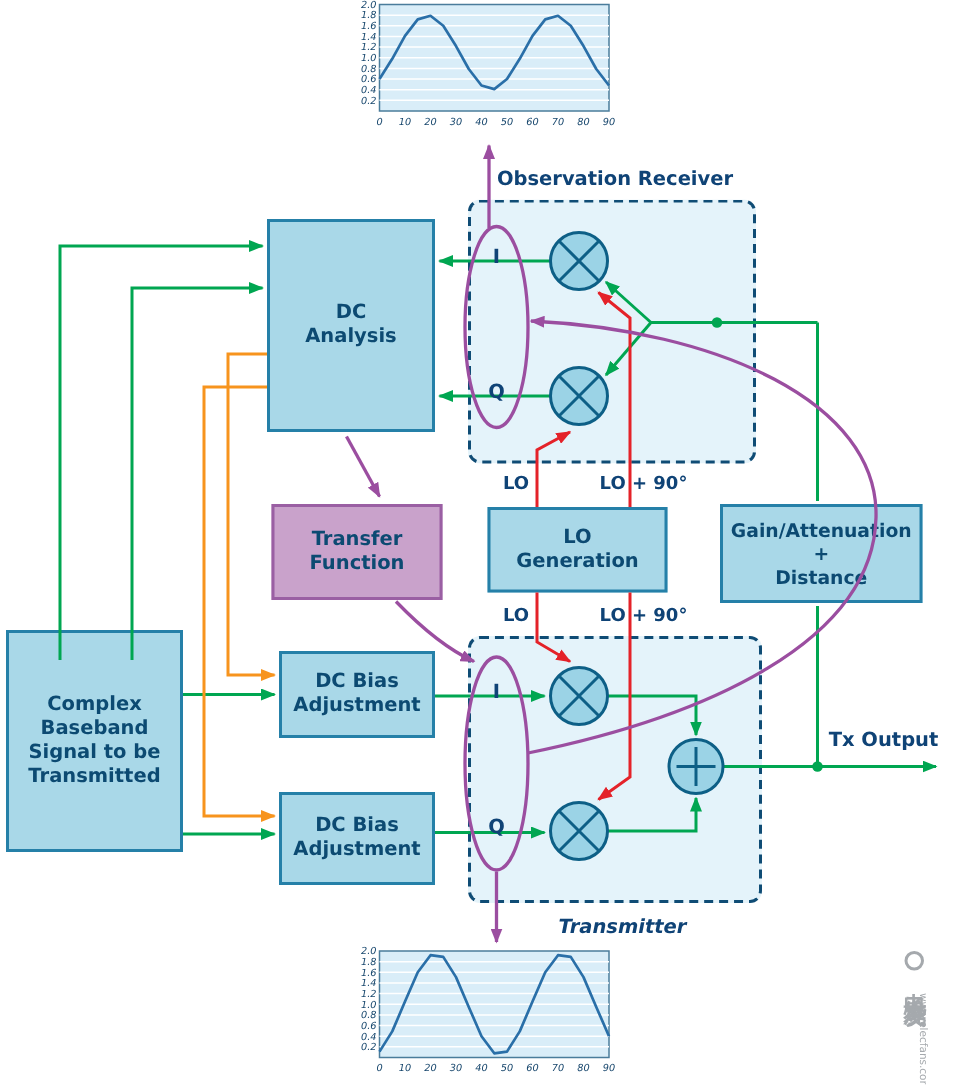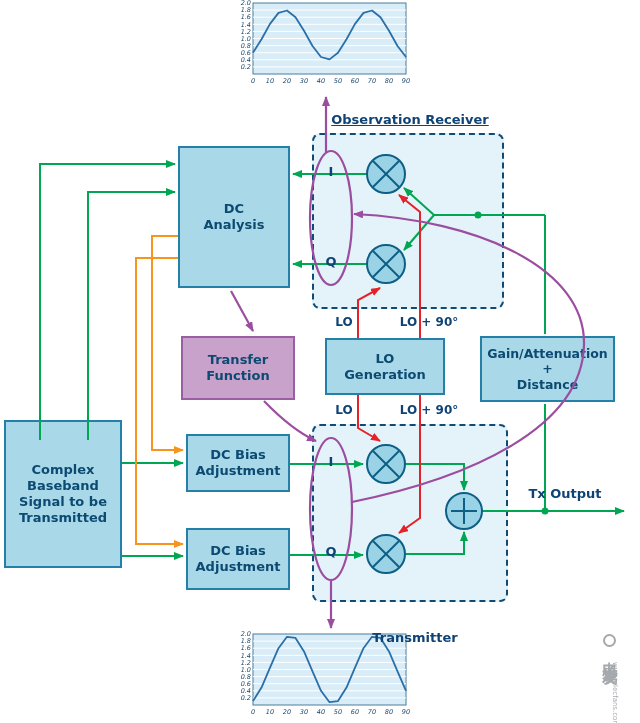--- a/index.html
+++ b/index.html
@@ -18,23 +18,23 @@
   .box-tx{left:312px;top:424px;width:196px;height:178px;}
   
   .b-dc{left:178px;top:146px;width:112px;height:142px;}
   .b-tf{left:181px;top:336px;width:114px;height:64px;background:#c9a2cb;border-color:#9a5fa3;}
   .b-lo{left:325px;top:338px;width:120px;height:57px;}
   .b-gain{left:480px;top:336px;width:135px;height:66px;font-size:12.5px;}
   .b-bias1{left:186px;top:434px;width:104px;height:58px;}
   .b-bias2{left:186px;top:528px;width:104px;height:62px;}
   .b-cplx{left:4px;top:420px;width:118px;height:148px;}
   
-  .t-obs{left:312px;top:112px;width:196px;text-decoration:underline;}
-  .t-tx{left:335px;top:630px;width:160px;}
-  .t-txout{left:522px;top:486px;width:86px;}
+  .t-obs{left:312px;top:112px;width:196px;}
+  .t-tx{left:335px;top:611px;width:160px;font-style:italic;}
+  .t-txout{left:546px;top:486px;width:86px;}
   .l-iq{width:16px;font-size:13px;}
   .l-i1{left:323px;top:164px;}
   .l-q1{left:323px;top:254px;}
   .l-i2{left:323px;top:454px;}
   .l-q2{left:323px;top:544px;}
   .l-lo{font-size:12px;}
   .l-lo-t{left:330px;top:315px;width:28px;}
   .l-lo90-t{left:396px;top:315px;width:66px;}
   .l-lo-b{left:330px;top:403px;width:28px;}
   .l-lo90-b{left:396px;top:403px;width:66px;}

